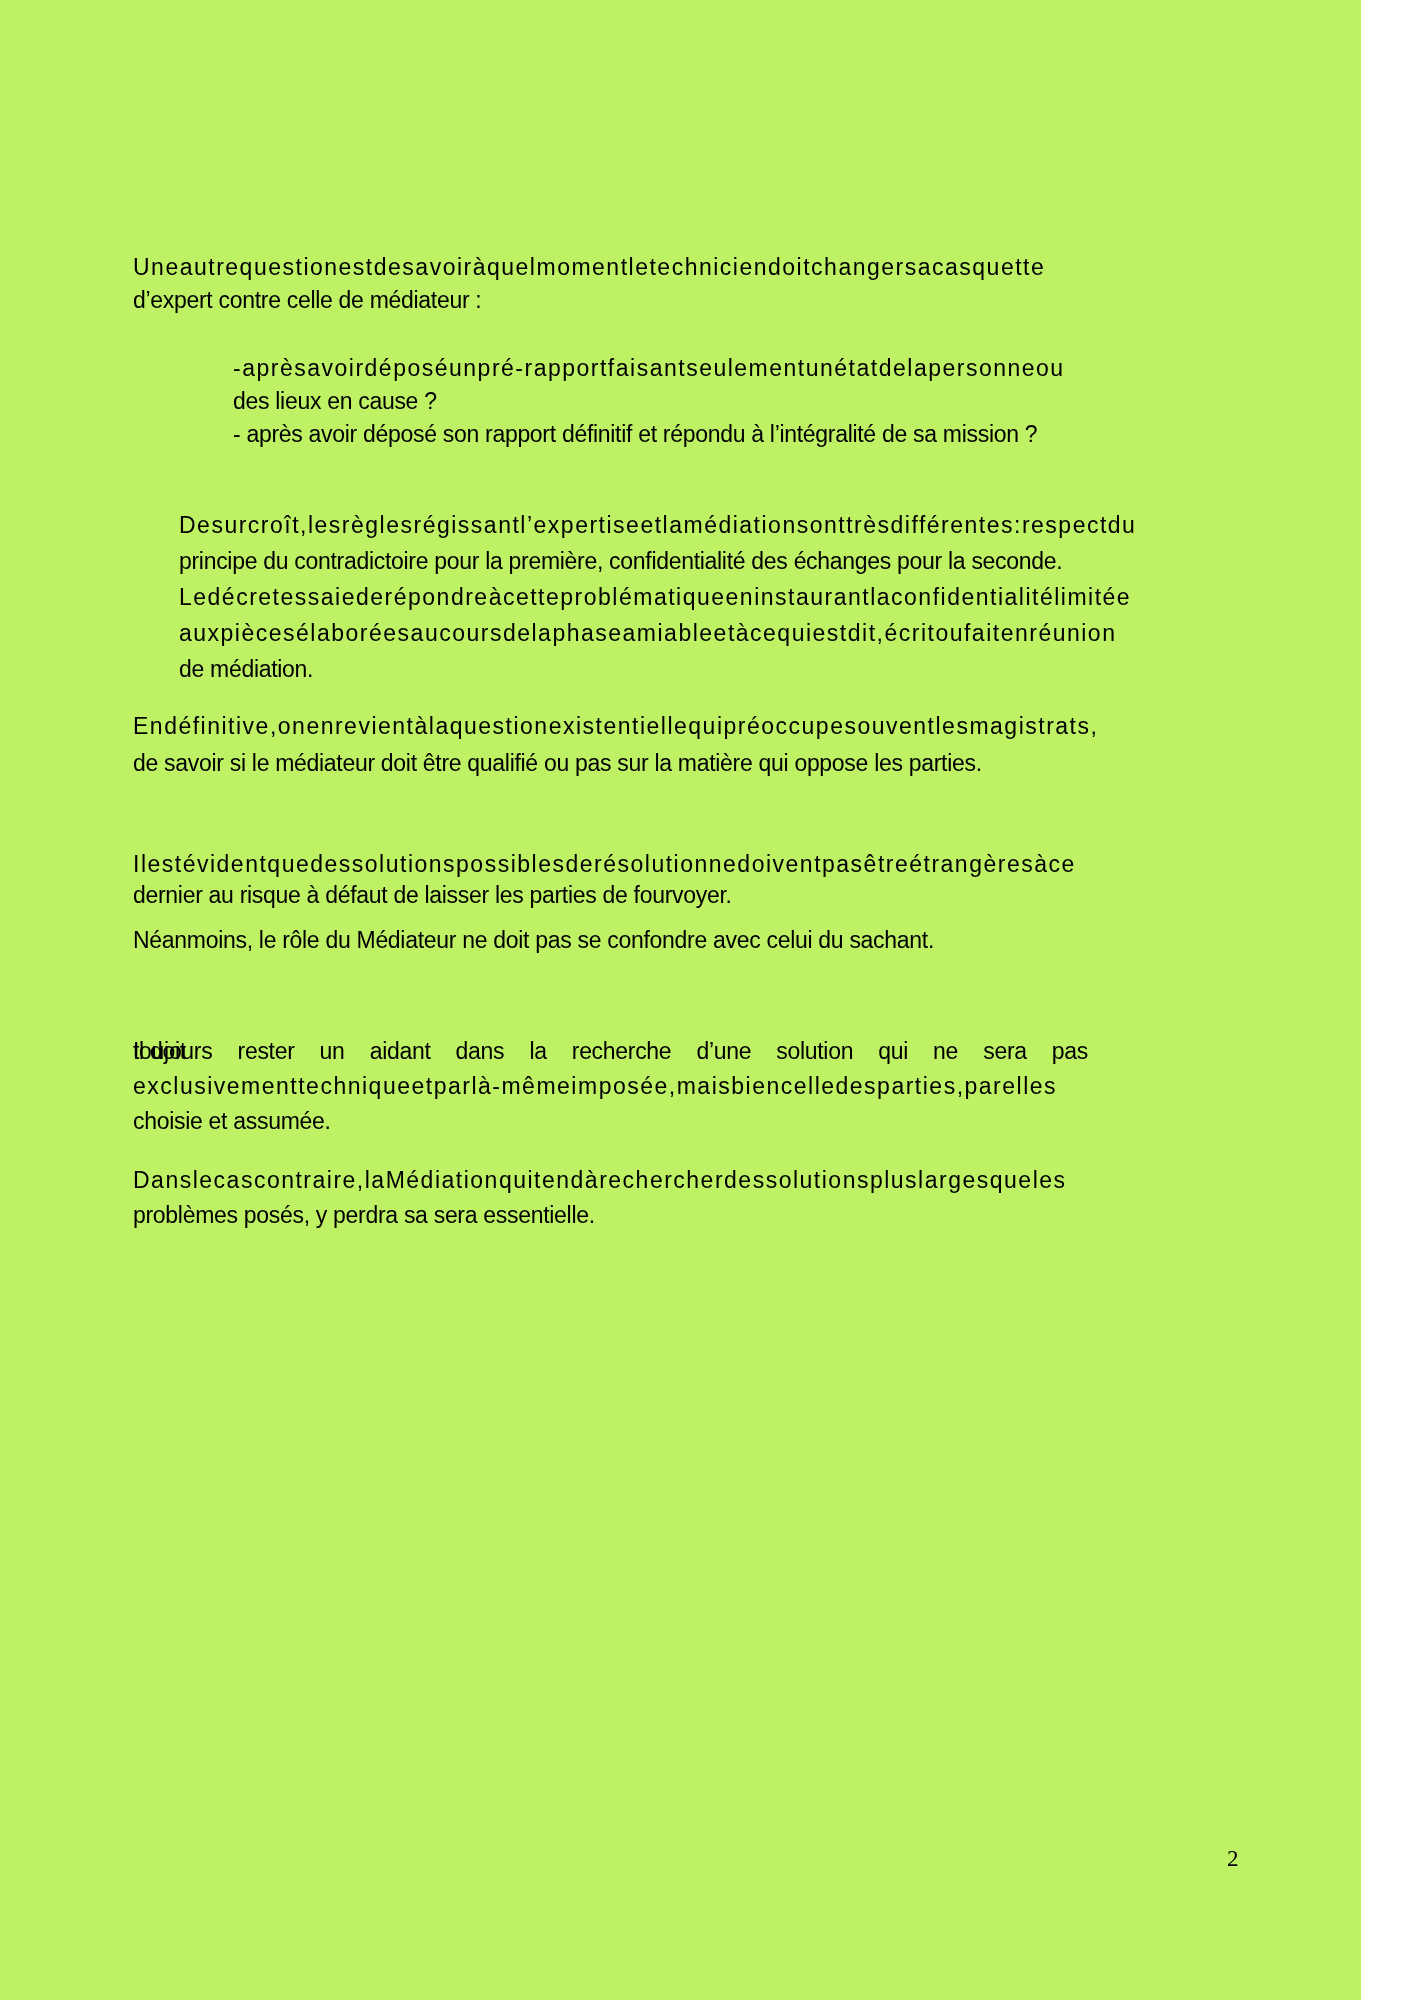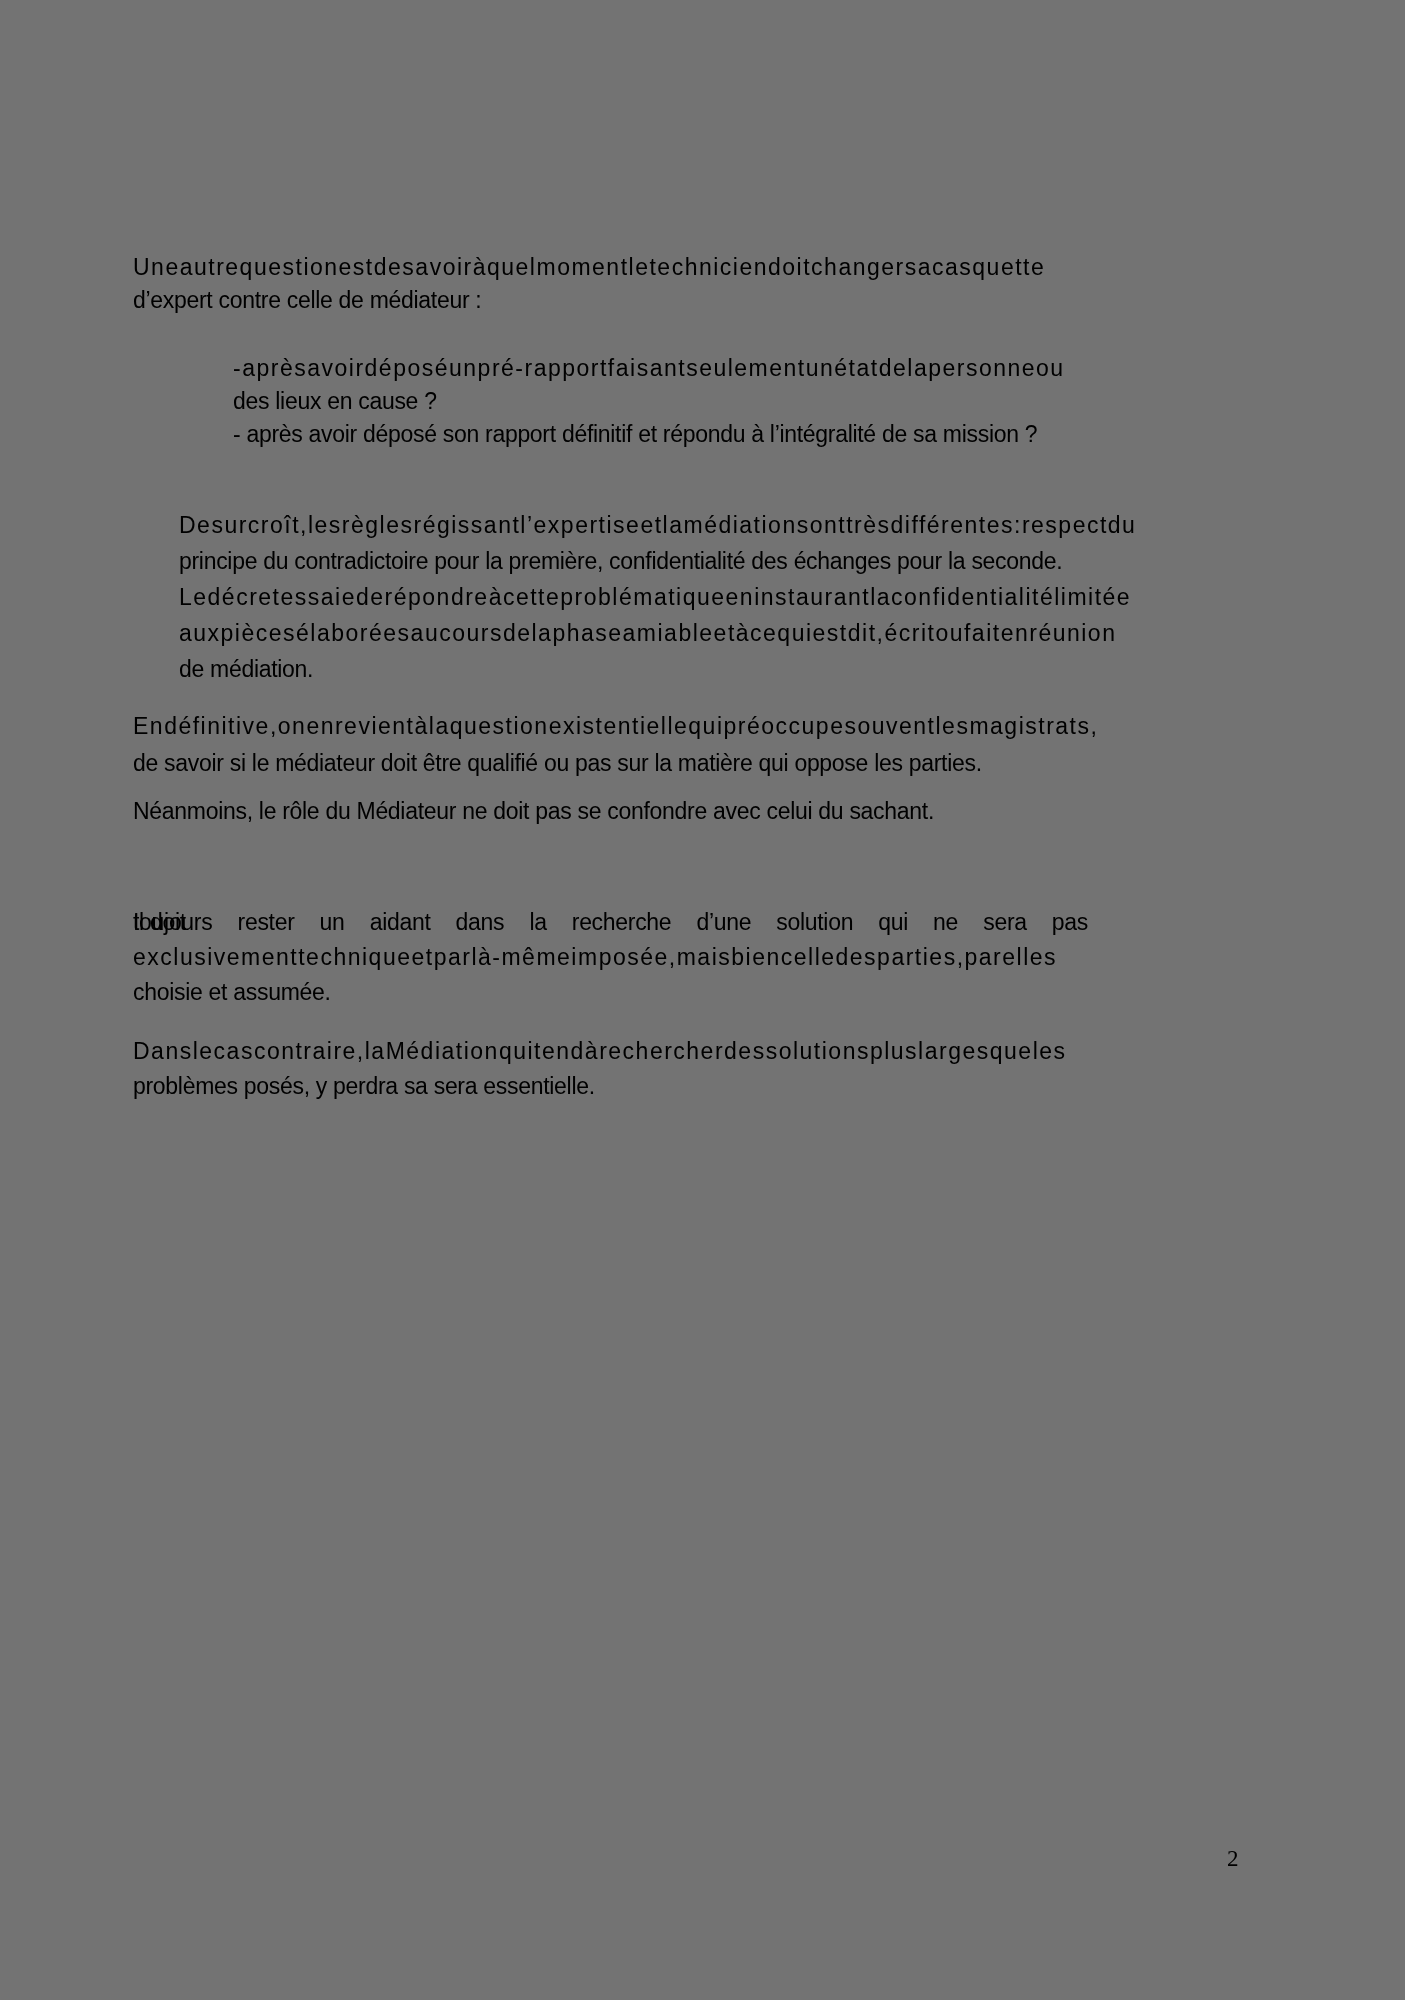--- a/index.html
+++ b/index.html
@@ -4,25 +4,24 @@
 <style>
   html, body {
     margin: 0;
     padding: 0;
     background: #ffffff;
   }
   .page {
     position: relative;
     width: 1361px;
     height: 2000px;
-    background: #737373;
+    background: #bef264;
     overflow: hidden;
     font-family: "Liberation Sans", sans-serif;
     color: #000000;
-    padding-left: 44px;
   }
   .content {
     position: absolute;
     left: 133px;
     top: 0;
     width: 955px;
   }
   .para {
     margin: 0;
     font-size: 23px;
@@ -93,20 +92,24 @@
       <span class="line spread">Ledécretessaiederépondreàcetteproblématiqueeninstaurantlaconfidentialitélimitée</span>
       <span class="line spread">auxpiècesélaboréesaucoursdelaphaseamiableetàcequiestdit,écritoufaitenréunion</span>
       <span class="line">de médiation.</span>
     </p>
 
     <p class="para p4">
       <span class="line spread">Endéfinitive,onenrevientàlaquestionexistentiellequipréoccupesouventlesmagistrats,</span>
       <span class="line">de savoir si le médiateur doit être qualifié ou pas sur la matière qui oppose les parties.</span>
     </p>
 
+    <p class="para p5">
+      <span class="line spread">Ilestévidentquedessolutionspossiblesderésolutionnedoiventpasêtreétrangèresàce</span>
+      <span class="line">dernier au risque à défaut de laisser les parties de fourvoyer.</span>
+    </p>
 
     <p class="para p6">
       <span class="line">Néanmoins, le rôle du Médiateur ne doit pas se confondre avec celui du sachant.</span>
     </p>
 
     <p class="para p7">
       <span class="line justify-line"><span class="overlap"><span class="overlap-base">toujours</span><span class="overlap-top">Il doit</span></span> <span>rester un aidant dans la recherche d’une solution qui ne sera pas</span></span>
       <span class="line spread">exclusivementtechniqueetparlà-mêmeimposée,maisbiencelledesparties,parelles</span>
       <span class="line">choisie et assumée.</span>
     </p>

